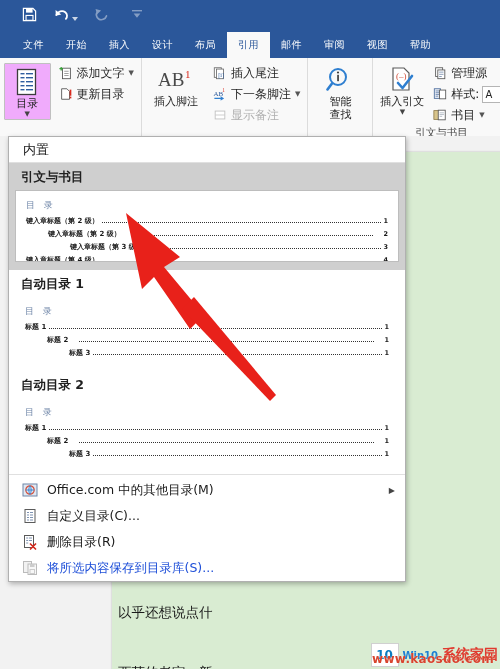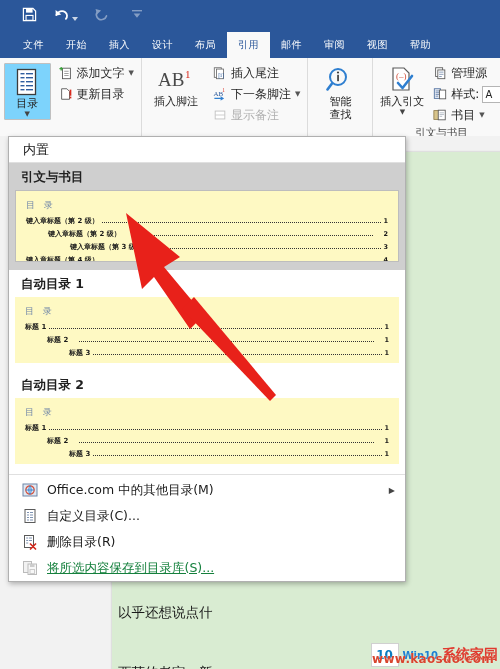--- a/index.html
+++ b/index.html
@@ -118,21 +118,21 @@
   
   .bigbtn {
     width: 46px;
     display: flex;
     flex-direction: column;
     align-items: center;
     padding: 3px 2px 1px 2px;
     gap: 1px;
   }
   .bigbtn.pressed {
-    background: #7dd3fc;
+    background: #f0abfc;
     border: 1px solid #c0c0c0;
     border-radius: 1px;
   }
   .bigbtn .ico { height: 30px; display:flex; align-items:center; justify-content:center; }
   .bigbtn .lbl {
     font-size: 11px;
     color: #262626;
     text-align: center;
     line-height: 12px;
     white-space: nowrap;
@@ -226,21 +226,21 @@
     position: relative;
   }
   .gal-item.selected { background: #cfcfcf; }
   .gal-title {
     font-size: 12.5px;
     font-weight: bold;
     color: #1f1f1f;
     padding: 2px 0 4px 6px;
   }
   .gal-preview {
-    background: #fef9c3;
+    background: #ffffff;
     border: 1px solid #e6e6e6;
     padding: 8px 10px 6px 10px;
     height: 72px;
     overflow: hidden;
     box-sizing: border-box;
   }
   .gal-item.selected .gal-preview { border-color:#bdbdbd; }
   .prev-heading {
     font-size: 9px;
     color: #6f86a8;
@@ -272,21 +272,21 @@
 
   .menu-item {
     display: flex;
     align-items: center;
     height: 26px;
     padding-left: 10px;
     font-size: 12.5px;
     color: #1a1a1a;
     position: relative;
   }
-  .menu-item.disabled { color: #15803d; text-decoration: underline; }
+  .menu-item.disabled { color: #1d4ed8; }
   .menu-item .mi-ico { width: 22px; display:flex; align-items:center; justify-content:center; }
   .menu-item .mi-label { margin-left: 6px; }
   .menu-item .submenu-arrow {
     position: absolute;
     right: 10px;
     font-size: 8px;
     color: #444;
   }
 
   

